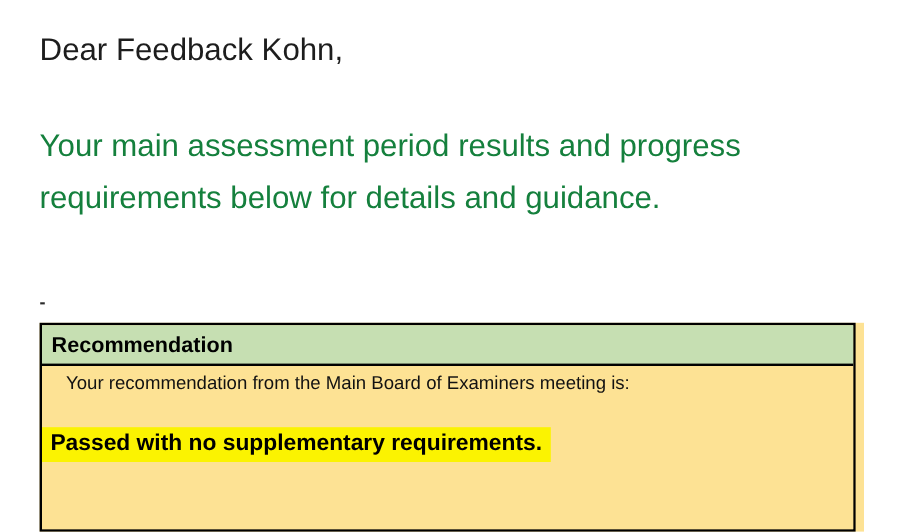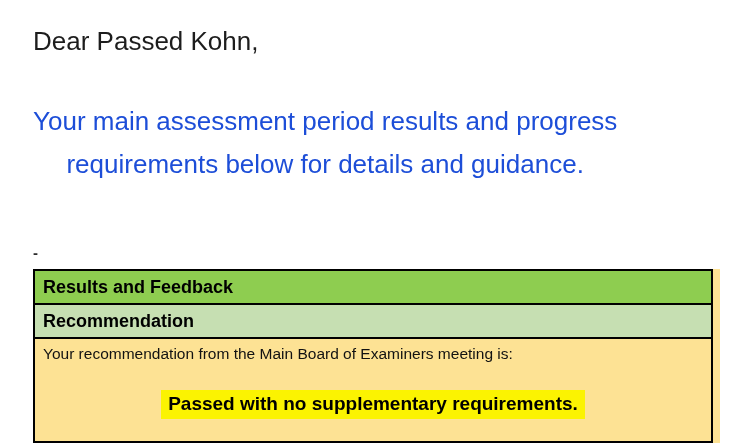--- a/index.html
+++ b/index.html
@@ -18,22 +18,21 @@
     left: 33px; top: 26px;
     font-size: 26px;
     color: #1d1d1d;
   }
 
   .para {
     position: absolute;
     left: 33px; top: 100px;
     font-size: 26px;
     line-height: 43px;
-    color: #1d4ed8;
-    text-align: center;
+    color: #15803d;
   }
   .para-line { white-space: pre; }
 
   .dash {
     position: absolute;
     left: 33px; top: 245px;
     font-size: 15px;
     font-weight: bold;
     color: #2b2b2b;
     line-height: 15px;
@@ -71,52 +70,50 @@
     padding: 6px 0 0 8px;
   }
   .row.body {
     flex: 1;
     background: var(--body-bg, #FDE294);
     padding-top: 6px;
   }
   .intro {
     font-size: 15.5px;
     color: #121212;
-    padding-left: 8px;
+    padding-left: 20px;
   }
   .result-line {
-    text-align: center;
     margin-top: 27px;
   }
   .hl {
     display: inline-block;
     background: var(--highlight-bg, #FBF301);
     font-weight: bold;
     font-size: 19px;
     color: #000;
     padding: 3px 7px 4px 7px;
   }
 </style>
 </head>
 <body>
 
 <div class="canvas">
 
-  <div class="greeting">Dear Passed Kohn,</div>
+  <div class="greeting">Dear Feedback Kohn,</div>
 
   <div class="para">
     <div class="para-line">Your main assessment period results and progress</div>
     <div class="para-line">requirements below for details and guidance.</div>
   </div>
 
   <div class="dash">-</div>
 
   <div class="table-wrap">
     <div class="tbl">
-      <div class="row header">Results and Feedback</div>
       <div class="row subheader">Recommendation</div>
       <div class="row body">
         <div class="intro">Your recommendation from the Main Board of Examiners meeting is:</div>
         <div class="result-line">
           <span class="hl">Passed with no supplementary requirements.</span>
         </div>
       </div>
     </div>
   </div>
 

